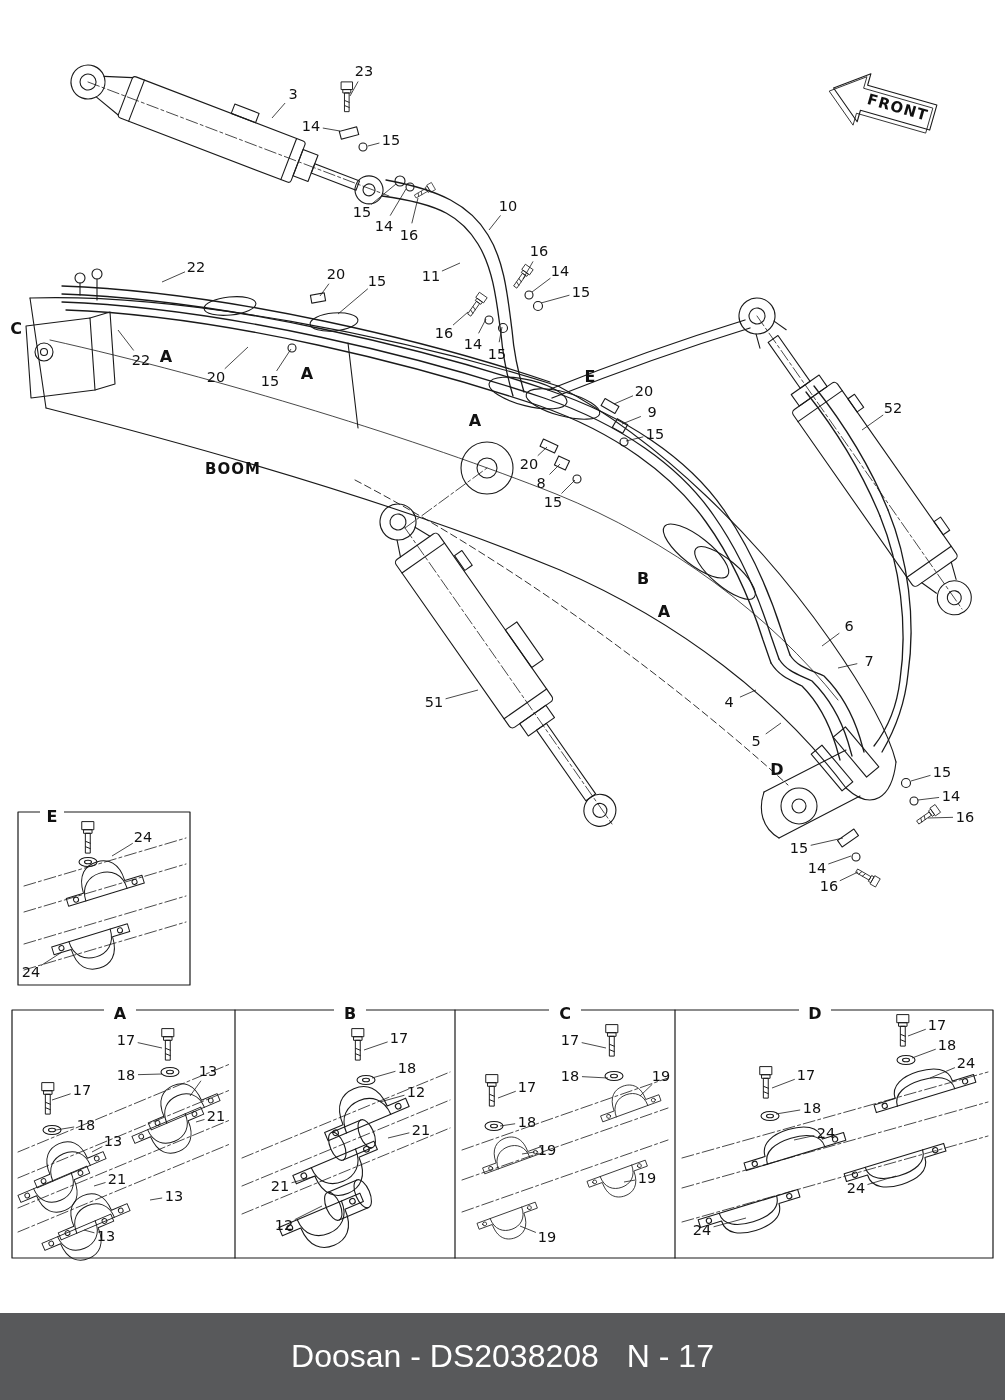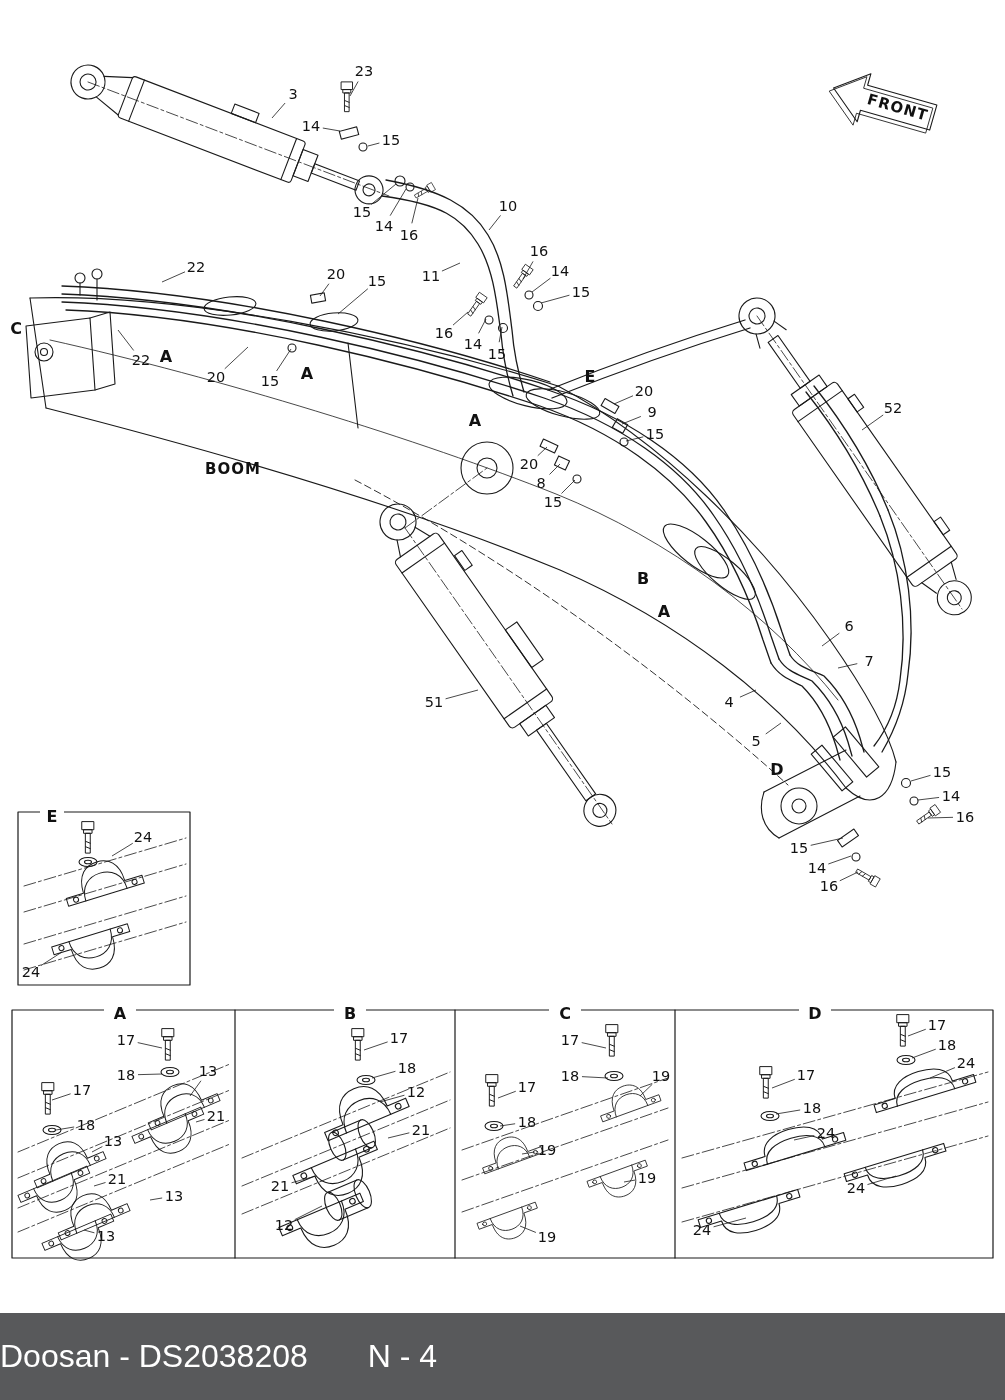--- a/index.html
+++ b/index.html
@@ -17,21 +17,21 @@
   .labels text{stroke:none;fill:#111111;}
   .lbl{font:700 16px "DejaVu Sans",sans-serif;text-anchor:middle;}
   .boom-lbl{font:700 15px "DejaVu Sans",sans-serif;letter-spacing:1px;text-anchor:middle;}
   .front-text{font:700 15px "DejaVu Sans",sans-serif;letter-spacing:1px;text-anchor:middle;
               fill:#111111;stroke:none;}
   .callouts{fill:#111111;stroke:none;}
   .callouts .co{font:14.5px "DejaVu Sans",sans-serif;text-anchor:middle;}
   .callouts .co.b{font:700 16px "DejaVu Sans",sans-serif;}
   .callouts .leader{stroke:#1a1a1a;stroke-width:0.8;fill:none;}
   .footer{position:absolute;left:0;bottom:0;width:1005px;height:87px;background:#58595b;
-          display:flex;align-items:center;justify-content:flex-start;gap:60px;
+          display:flex;align-items:center;justify-content:center;gap:28px;
           color:#ffffff;font-family:"Liberation Sans","DejaVu Sans",sans-serif;font-size:32px;}
 </style>
 </head>
 <body>
 
 <div class="page">
 
 <svg id="diagram" width="1005" height="1313" viewBox="0 0 1005 1313">
 
   <defs>
@@ -479,16 +479,16 @@
         <text x="826" y="1138" class="co">24</text>
         <line x1="867.4939154226538" y1="1184.5518253732039" x2="896" y2="1176" class="leader"></line>
         <text x="856" y="1193" class="co">24</text>
         <line x1="713.5771658548528" y1="1226.8425911304946" x2="746" y2="1218" class="leader"></line>
         <text x="702" y="1235" class="co">24</text>
       </g>
 </svg>
 
 <div class="footer">
   <span>Doosan - DS2038208</span>
-  <span>N - 4</span>
+  <span>N - 17</span>
 </div>
 
 </div>
 
 </body></html>

